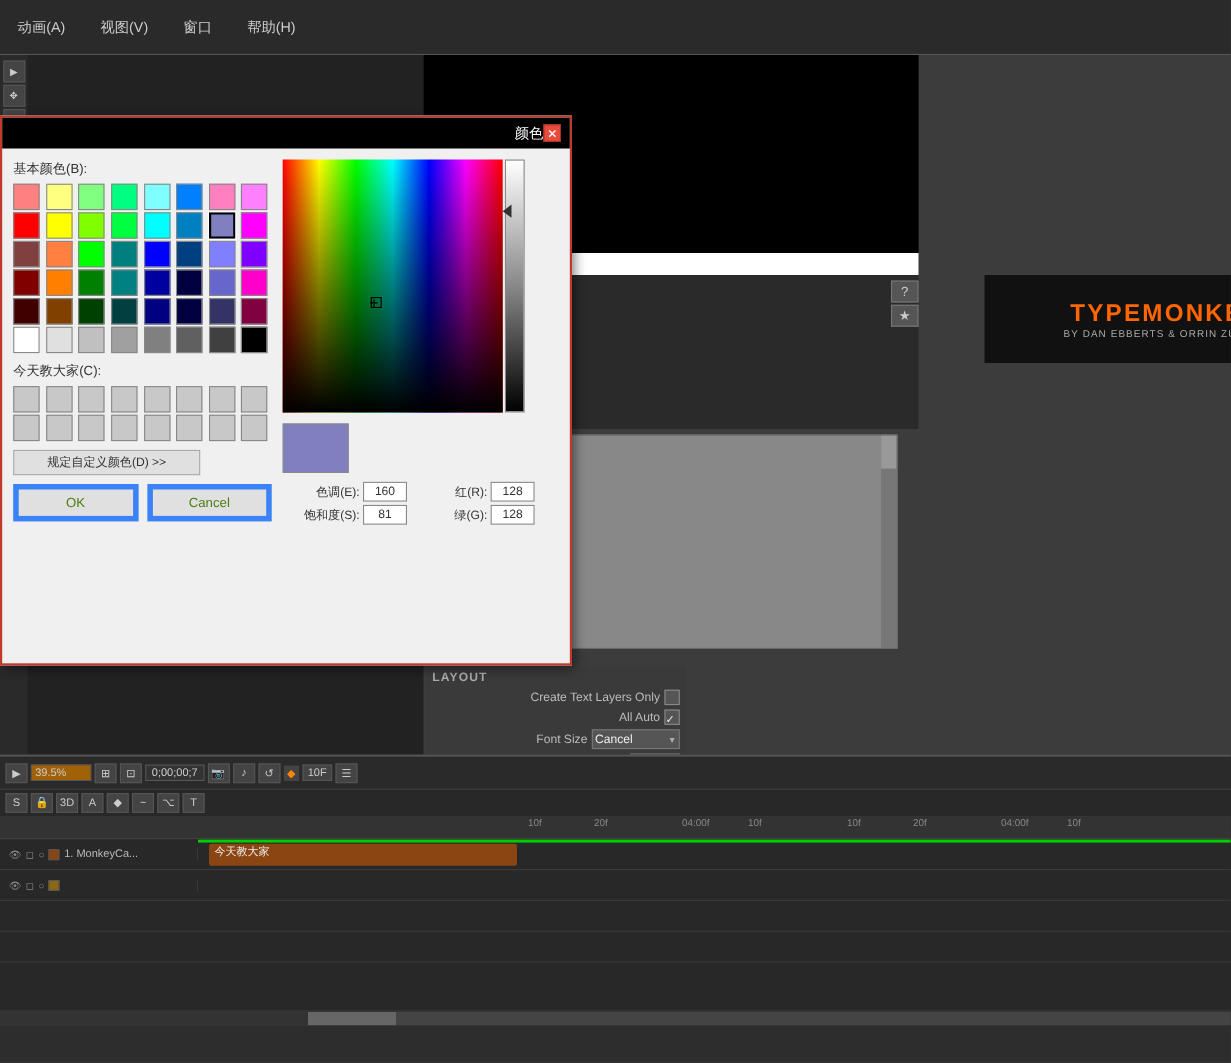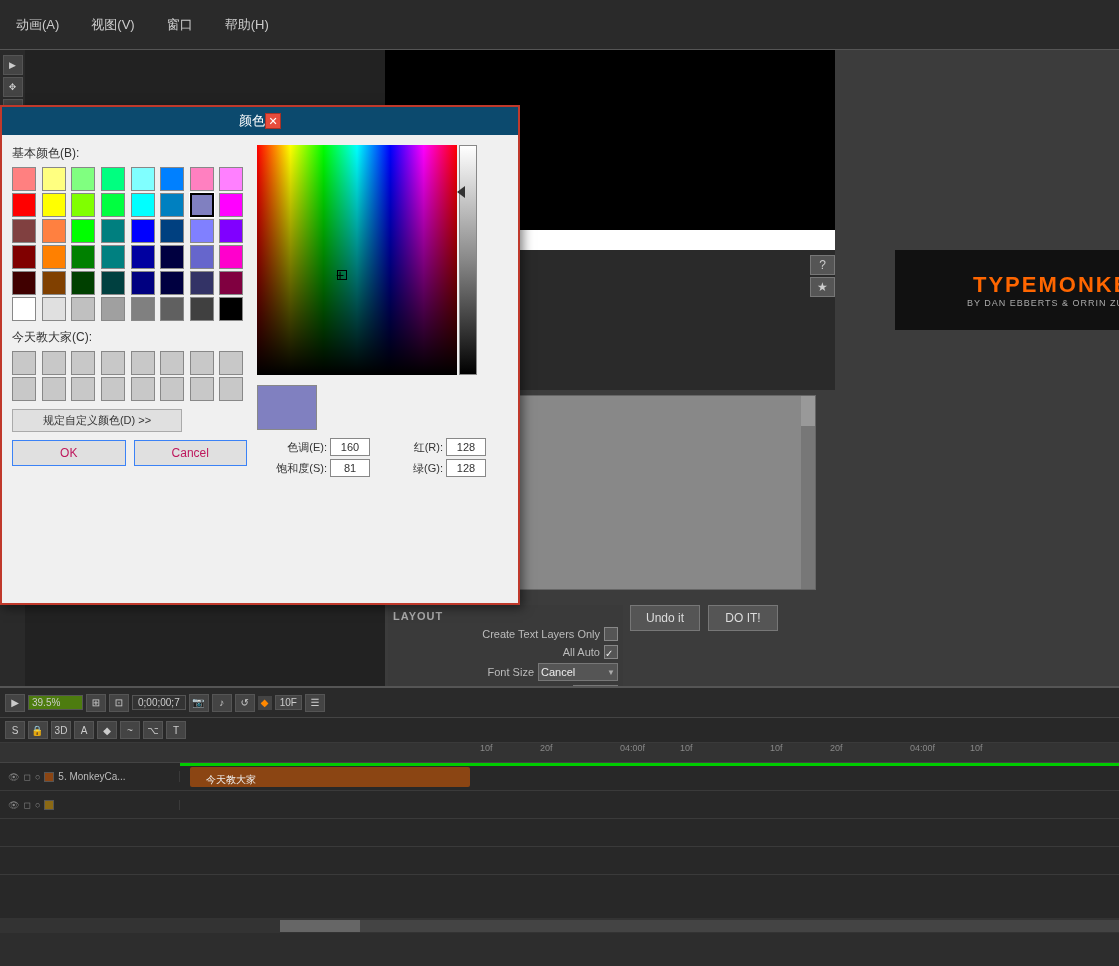--- a/index.html
+++ b/index.html
@@ -289,22 +289,22 @@
       height: 100%;
       position: relative;
       overflow: hidden;
     }
     .track-block {
       position: absolute;
       height: 20px;
       top: 4px;
       border-radius: 2px;
       display: flex;
-      align-items: flex-end;
-      padding: 0 16px;
+      align-items: flex-start;
+      padding: 0 5px;
       font-size: 10px;
       color: #eee;
       white-space: nowrap;
       overflow: hidden;
     }
     #timeline-ruler {
       height: 20px;
       background: #333;
       position: relative;
       border-bottom: 1px solid #444;
@@ -325,24 +325,24 @@
       left: 0;
       width: 520px;
       height: 500px;
       background: #f0f0f0;
       border: 2px solid #c0392b;
       z-index: 100;
       box-shadow: 3px 3px 10px rgba(0,0,0,0.5);
     }
     #dialog-title-bar {
       height: 28px;
-      background: #0c4a6e;
-      display: flex;
-      align-items: center;
-      justify-content: center;
+      background: #000000;
+      display: flex;
+      align-items: center;
+      justify-content: flex-end;
       padding: 0 8px;
       color: white;
       font-size: 13px;
     }
     #dialog-close {
       width: 16px;
       height: 16px;
       background: #e74c3c;
       border: 1px solid #a93226;
       color: white;
@@ -405,22 +405,22 @@
       cursor: pointer;
       width: 170px;
     }
     #ok-cancel {
       display: flex;
       gap: 8px;
       margin-top: 8px;
     }
     .dialog-btn {
       background: #e0e0e0;
-      border: 1px solid #3b82f6;
-      color: #be185d;
+      border: 5px solid #3b82f6;
+      color: #4d7c0f;
       font-size: 12px;
       padding: 5px 20px;
       cursor: pointer;
       flex: 1;
     }
 
     #color-spectrum-area {
       flex: 1;
       position: relative;
     }
@@ -668,24 +668,20 @@
       <div style="width:22px;height:22px;background:#000000;border:1px solid #888;cursor:pointer;border:2px solid #cc0000;">
         <span style="color:#ccc;font-size:10px;line-height:20px;display:block;text-align:center;">K</span>
       </div>
       <div style="width:22px;height:22px;background:#383838;border:1px solid #888;cursor:pointer;"></div>
       <div style="width:22px;height:22px;background:#585858;border:1px solid #888;cursor:pointer;"></div>
       <div style="width:22px;height:22px;background:#808080;border:1px solid #888;cursor:pointer;"></div>
     </div>
   </div>
 
   <div id="action-buttons">
-    <div class="action-btn-row">
-      <div class="action-btn">Undo it</div>
-      <div class="action-btn">DO IT!</div>
-    </div>
   </div>
 
   <div id="text-mods-area">
     <span style="color:#aaa;font-size:11px;">Text Mods</span>
     <div class="dropdown" style="width:100px;">
       <span></span>
       <span class="dropdown-arrow">▼</span>
     </div>
   </div>
 
@@ -755,21 +751,21 @@
     <div class="row">
       <span class="row-label" style="text-align:right;flex:1;">Motion Blur</span>
       <div class="checkbox-box"></div>
     </div>
   </div>
 
   <div id="timeline">
 
     <div id="timeline-controls" style="height:30px;background:#2a2a2a;display:flex;align-items:center;padding:0 5px;gap:3px;border-bottom:1px solid #444;">
       <div class="tl-btn">▶</div>
-      <div style="background:#4d7c0f;border:1px solid #555;color:#ccc;font-size:10px;padding:1px 3px;min-width:55px;">
+      <div style="background:#a16207;border:1px solid #555;color:#ccc;font-size:10px;padding:1px 3px;min-width:55px;">
         <span>39.5%</span>
       </div>
       <div class="tl-btn">⊞</div>
       <div class="tl-btn">⊡</div>
       <div style="background:#333;border:1px solid #555;color:#ccc;font-size:10px;padding:1px 5px;">
         <span>0;00;00;7</span>
       </div>
       <div class="tl-btn">📷</div>
       <div class="tl-btn">♪</div>
       <div class="tl-btn">↺</div>
@@ -804,21 +800,21 @@
     </div>
 
     <div id="timeline-tracks" style="height:155px;background:#282828;position:relative;overflow:hidden;">
 
       <div class="track-row">
         <div class="track-label">
           <span style="font-size:9px;color:#888;">👁</span>
           <span style="font-size:9px;color:#888;">◻</span>
           <span style="font-size:9px;color:#888;">○</span>
           <div style="width:10px;height:10px;background:#8b4513;border:1px solid #555;"></div>
-          <span style="font-size:10px;">5. MonkeyCa...</span>
+          <span style="font-size:10px;">1. MonkeyCa...</span>
         </div>
         <div class="track-content">
           <div class="green-line" style="left:0;width:100%;"></div>
           <div class="track-block" style="left:10px;width:280px;background:#8b4513;">
             <span>今天教大家</span>
           </div>
         </div>
       </div>
 
       <div class="track-row">

